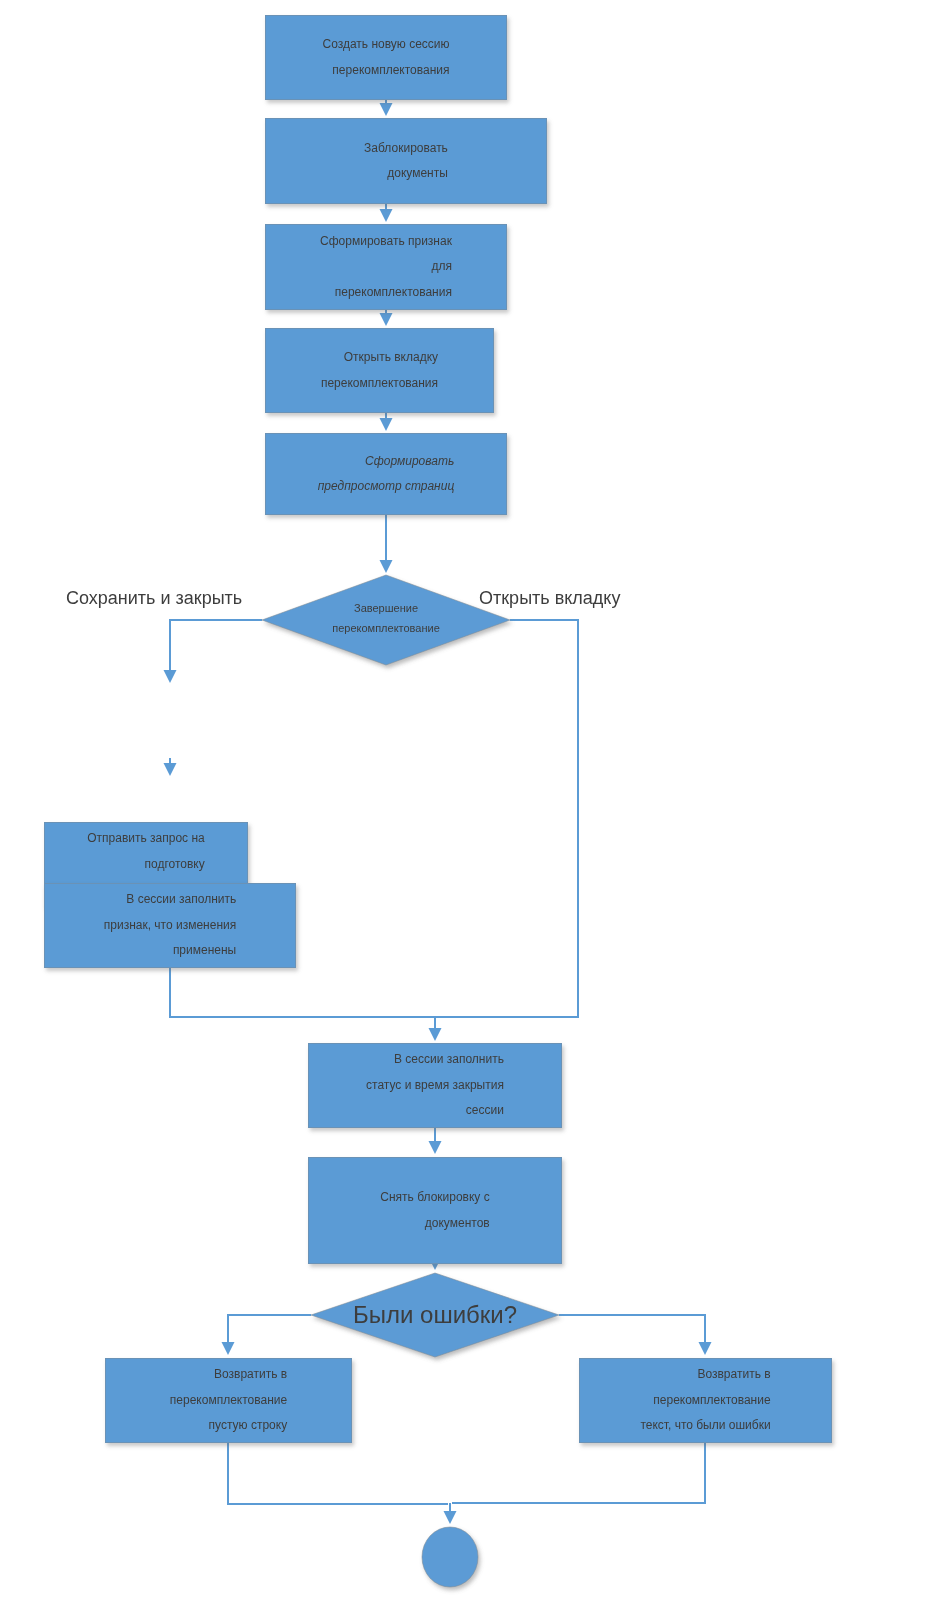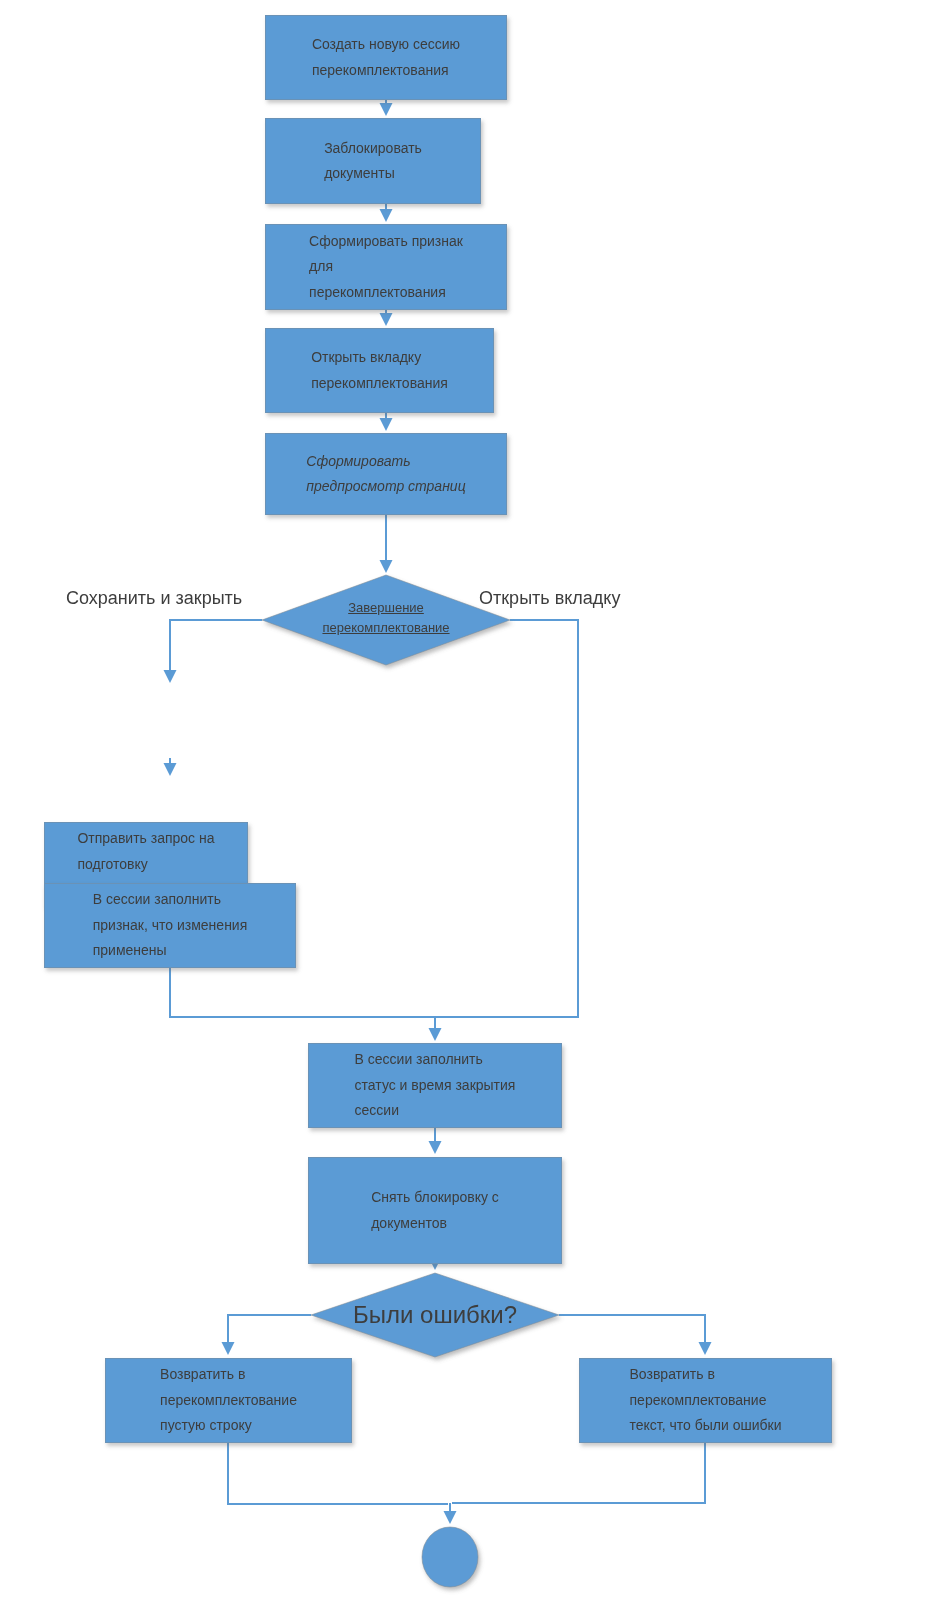--- a/index.html
+++ b/index.html
@@ -31,40 +31,39 @@
     fill: var(--shape_fill, #5b9bd5);
     stroke: rgba(130, 140, 150, 0.55);
     stroke-width: 1;
   }
   .node.rect {
     position: absolute;
     z-index: 1;
     display: flex;
     align-items: center;
     justify-content: center;
-    text-align: left;
+    text-align: right;
     white-space: pre-line;
     background: var(--shape_fill, #5b9bd5);
     border: 1px solid rgba(125, 135, 145, 0.45);
     box-shadow: 2px 3px 4px rgba(100, 100, 100, 0.35);
     box-sizing: border-box;
-    font-size: 14px;
+    font-size: 12px;
     line-height: 25.5px;
     padding: 4px 4px;
   }
   .diamond-label {
     position: absolute;
     z-index: 1;
     text-align: center;
     white-space: pre-line;
   }
   .diamond-label.small {
-    font-size: 13px;
+    font-size: 11px;
     line-height: 20px;
-    text-decoration: underline;
   }
   .diamond-label.big {
     font-size: 24px;
     line-height: 22px;
   }
   .edge-label {
     position: absolute;
     z-index: 1;
     font-size: 18px;
     white-space: nowrap;
@@ -105,21 +104,21 @@
     <path class="edge" d="M450,1503 V1522" marker-end="url(#arrow)"></path>
 
     <polygon class="shape" points="386,575 510,620 386,665 262,620" filter="url(#soft)"></polygon>
     <polygon class="shape" points="435,1273 559,1315 435,1357 311,1315" filter="url(#soft)"></polygon>
 
     <ellipse class="shape" cx="450" cy="1557" rx="28" ry="30" filter="url(#soft)"></ellipse>
   </svg>
 
   <div class="node rect" style="left:265px; top:15px;  width:242px; height:85px;">Создать новую сессию
 перекомплектования</div>
-  <div class="node rect" style="left:265px; top:118px; width:216px; height:86px;">Заблокировать
+  <div class="node rect" style="left:265px; top:118px; width:282px; height:86px;">Заблокировать
 документы</div>
   <div class="node rect" style="left:265px; top:224px; width:242px; height:86px;">Сформировать признак
 для
 перекомплектования</div>
   <div class="node rect" style="left:265px; top:328px; width:229px; height:85px;">Открыть вкладку
 перекомплектования</div>
   <div class="node rect" style="left:265px; top:433px; width:242px; height:82px;font-style:italic;">Сформировать
 предпросмотр страниц</div>
 
   <div class="node rect" style="left:44px; top:822px; width:204px; height:85px;">Отправить запрос на

